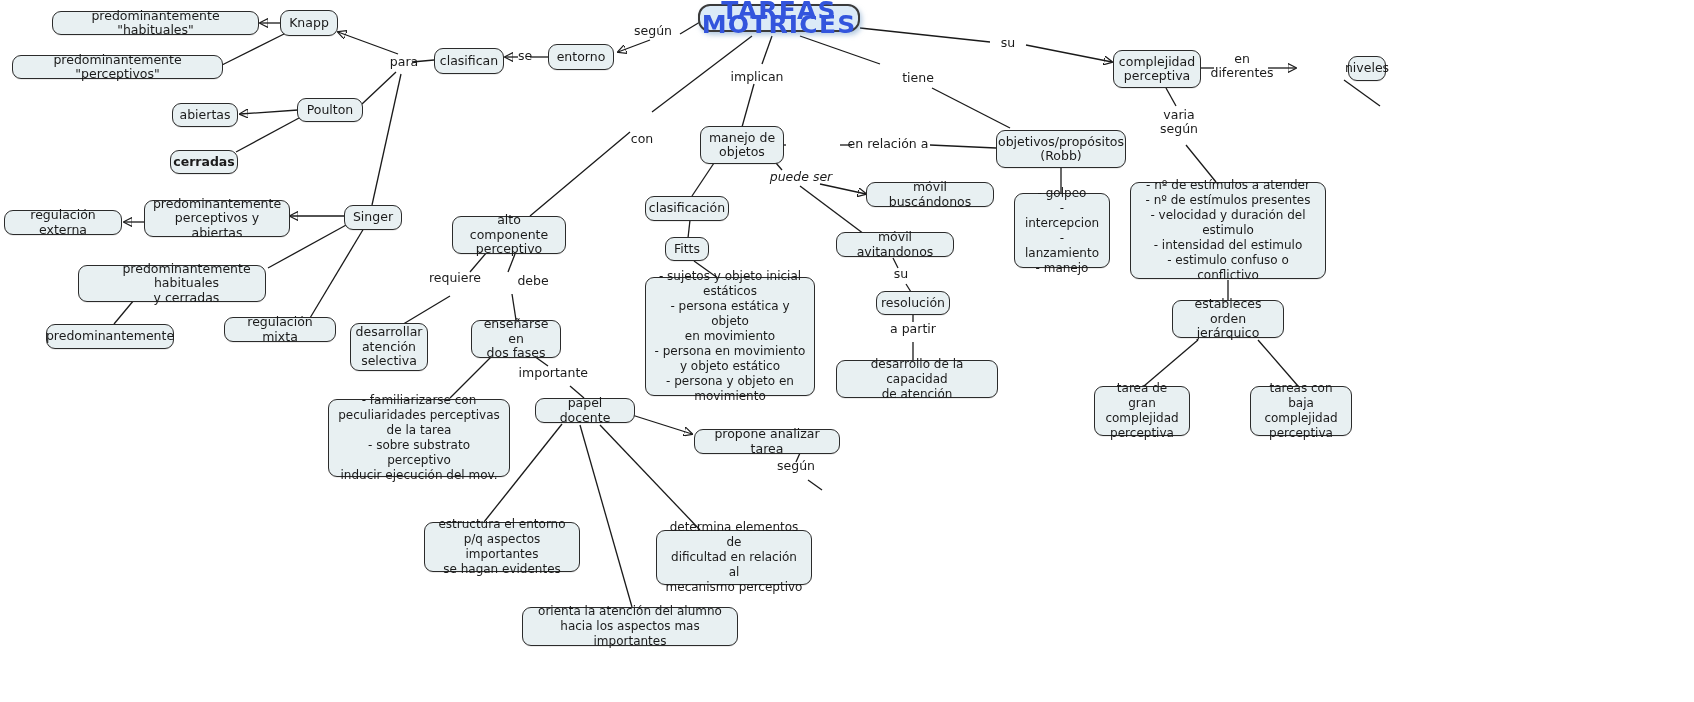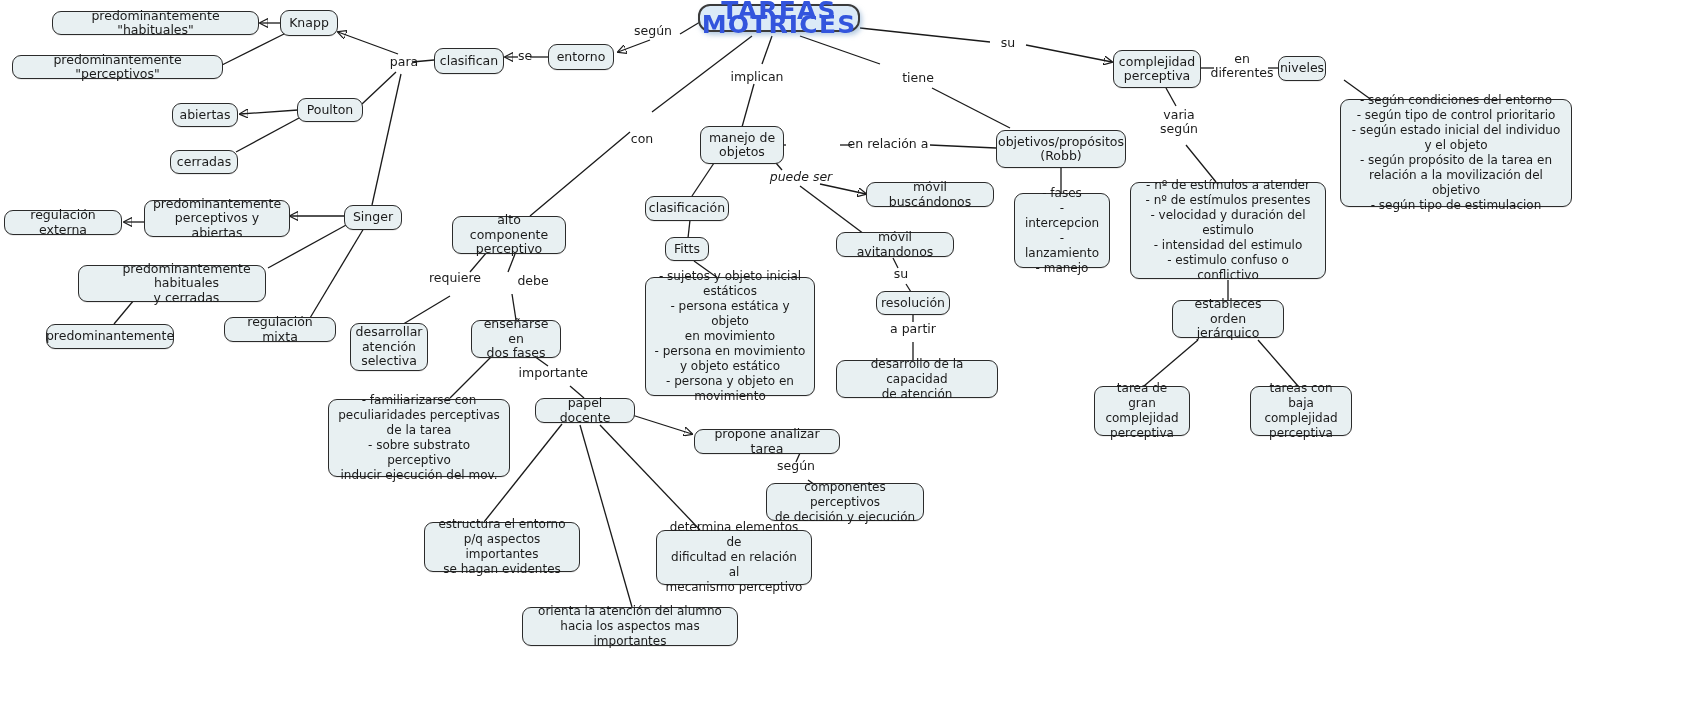--- a/index.html
+++ b/index.html
@@ -193,21 +193,21 @@
   <div class="node" style="left:280px;top:10px;width:58px;height:26px;">Knapp</div>
 
   <div class="node" style="left:52px;top:11px;width:207px;height:24px;">predominantemente "habituales"</div>
 
   <div class="node" style="left:12px;top:55px;width:211px;height:24px;">predominantemente "perceptivos"</div>
 
   <div class="node" style="left:297px;top:98px;width:66px;height:24px;">Poulton</div>
 
   <div class="node" style="left:172px;top:103px;width:66px;height:24px;">abiertas</div>
 
-  <div class="node" style="left:170px;top:150px;width:68px;height:24px;">cerradas</div>
+  <div class="node" style="left:170px;top:150px;width:68px;height:24px;font-weight:bold;">cerradas</div>
 
   <div class="node" style="left:344px;top:205px;width:58px;height:25px;">Singer</div>
 
   <div class="node" style="left:144px;top:200px;width:146px;height:37px;">predominantemente
 perceptivos y abiertas</div>
 
   <div class="node" style="left:4px;top:210px;width:118px;height:25px;">regulación externa</div>
 
   <div class="node" style="left:78px;top:265px;width:188px;height:37px;padding-left:36px;">predominantemente habituales
 y cerradas</div>
@@ -240,22 +240,20 @@
 
   <div class="node detail" style="left:522px;top:607px;width:216px;height:39px;">orienta la atención del alumno
 hacia los aspectos mas importantes</div>
 
   <div class="node detail" style="left:656px;top:530px;width:156px;height:55px;">determina elementos de
 dificultad en relación al
 mecanismo perceptivo</div>
 
   <div class="node" style="left:694px;top:429px;width:146px;height:25px;">propone analizar tarea</div>
 
-  <div class="node detail" style="left:766px;top:483px;width:158px;height:38px;">componentes perceptivos
-de decisión y ejecución</div>
 
   <div class="node" style="left:700px;top:126px;width:84px;height:38px;">manejo de
 objetos</div>
 
   <div class="node" style="left:645px;top:196px;width:84px;height:25px;">clasificación</div>
 
   <div class="node" style="left:665px;top:237px;width:44px;height:24px;">Fitts</div>
 
   <div class="node detail" style="left:645px;top:277px;width:170px;height:119px;">- sujetos y objeto inicial
 estáticos
@@ -271,37 +269,30 @@
   <div class="node" style="left:836px;top:232px;width:118px;height:25px;">móvil avitandonos</div>
 
   <div class="node" style="left:876px;top:291px;width:74px;height:24px;">resolución</div>
 
   <div class="node detail" style="left:836px;top:360px;width:162px;height:38px;">desarrollo de la capacidad
 de atención</div>
 
   <div class="node" style="left:996px;top:130px;width:130px;height:38px;">objetivos/propósitos
 (Robb)</div>
 
-  <div class="node detail" style="left:1014px;top:193px;width:96px;height:75px;">- fases
+  <div class="node detail" style="left:1014px;top:193px;width:96px;height:75px;">- golpeo
 - intercepcion
 - lanzamiento
 - manejo</div>
 
   <div class="node" style="left:1113px;top:50px;width:88px;height:38px;">complejidad
 perceptiva</div>
 
-  <div class="node" style="left:1278px;top:56px;width:48px;height:25px;border-radius:8px;">niveles</div>
-
-  <div class="node detail" style="left:1340px;top:99px;width:232px;height:108px;">- según condiciones del entorno
-- según tipo de control prioritario
-- según estado inicial del individuo
-y el objeto
-- según propósito de la tarea en
-relación a la movilización del objetivo
-- según tipo de estimulacion</div>
+  <div class="node" style="left:1348px;top:56px;width:38px;height:25px;">niveles</div>
+
 
   <div class="node detail" style="left:1130px;top:182px;width:196px;height:97px;">- nº de estímulos a atender
 - nº de estímulos presentes
 - velocidad y duración del
 estimulo
 - intensidad del estimulo
 - estimulo confuso o conflictivo</div>
 
   <div class="node" style="left:1172px;top:300px;width:112px;height:38px;">estableces orden
 jerárquico</div>

